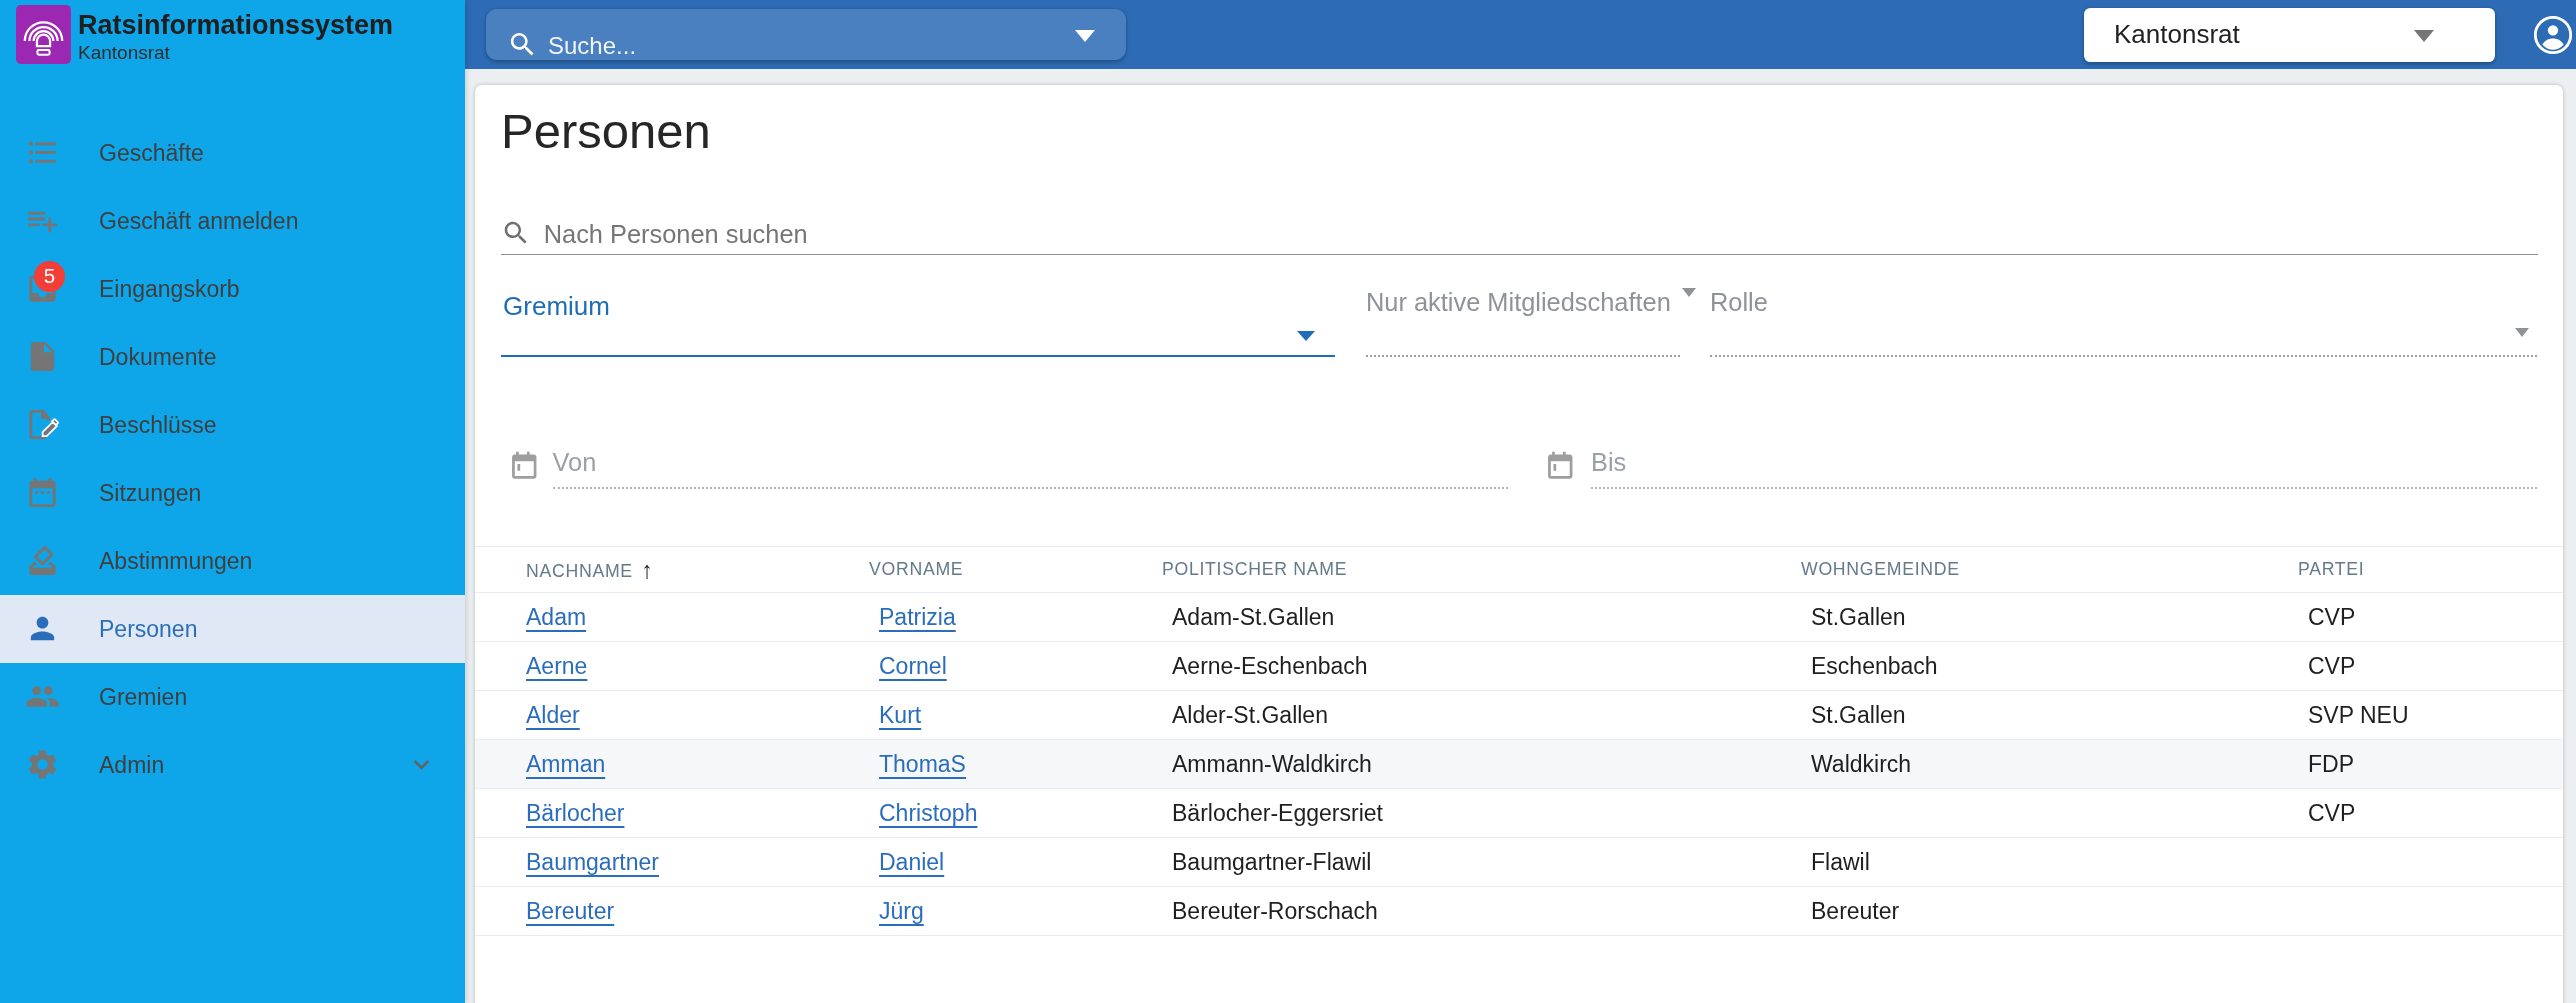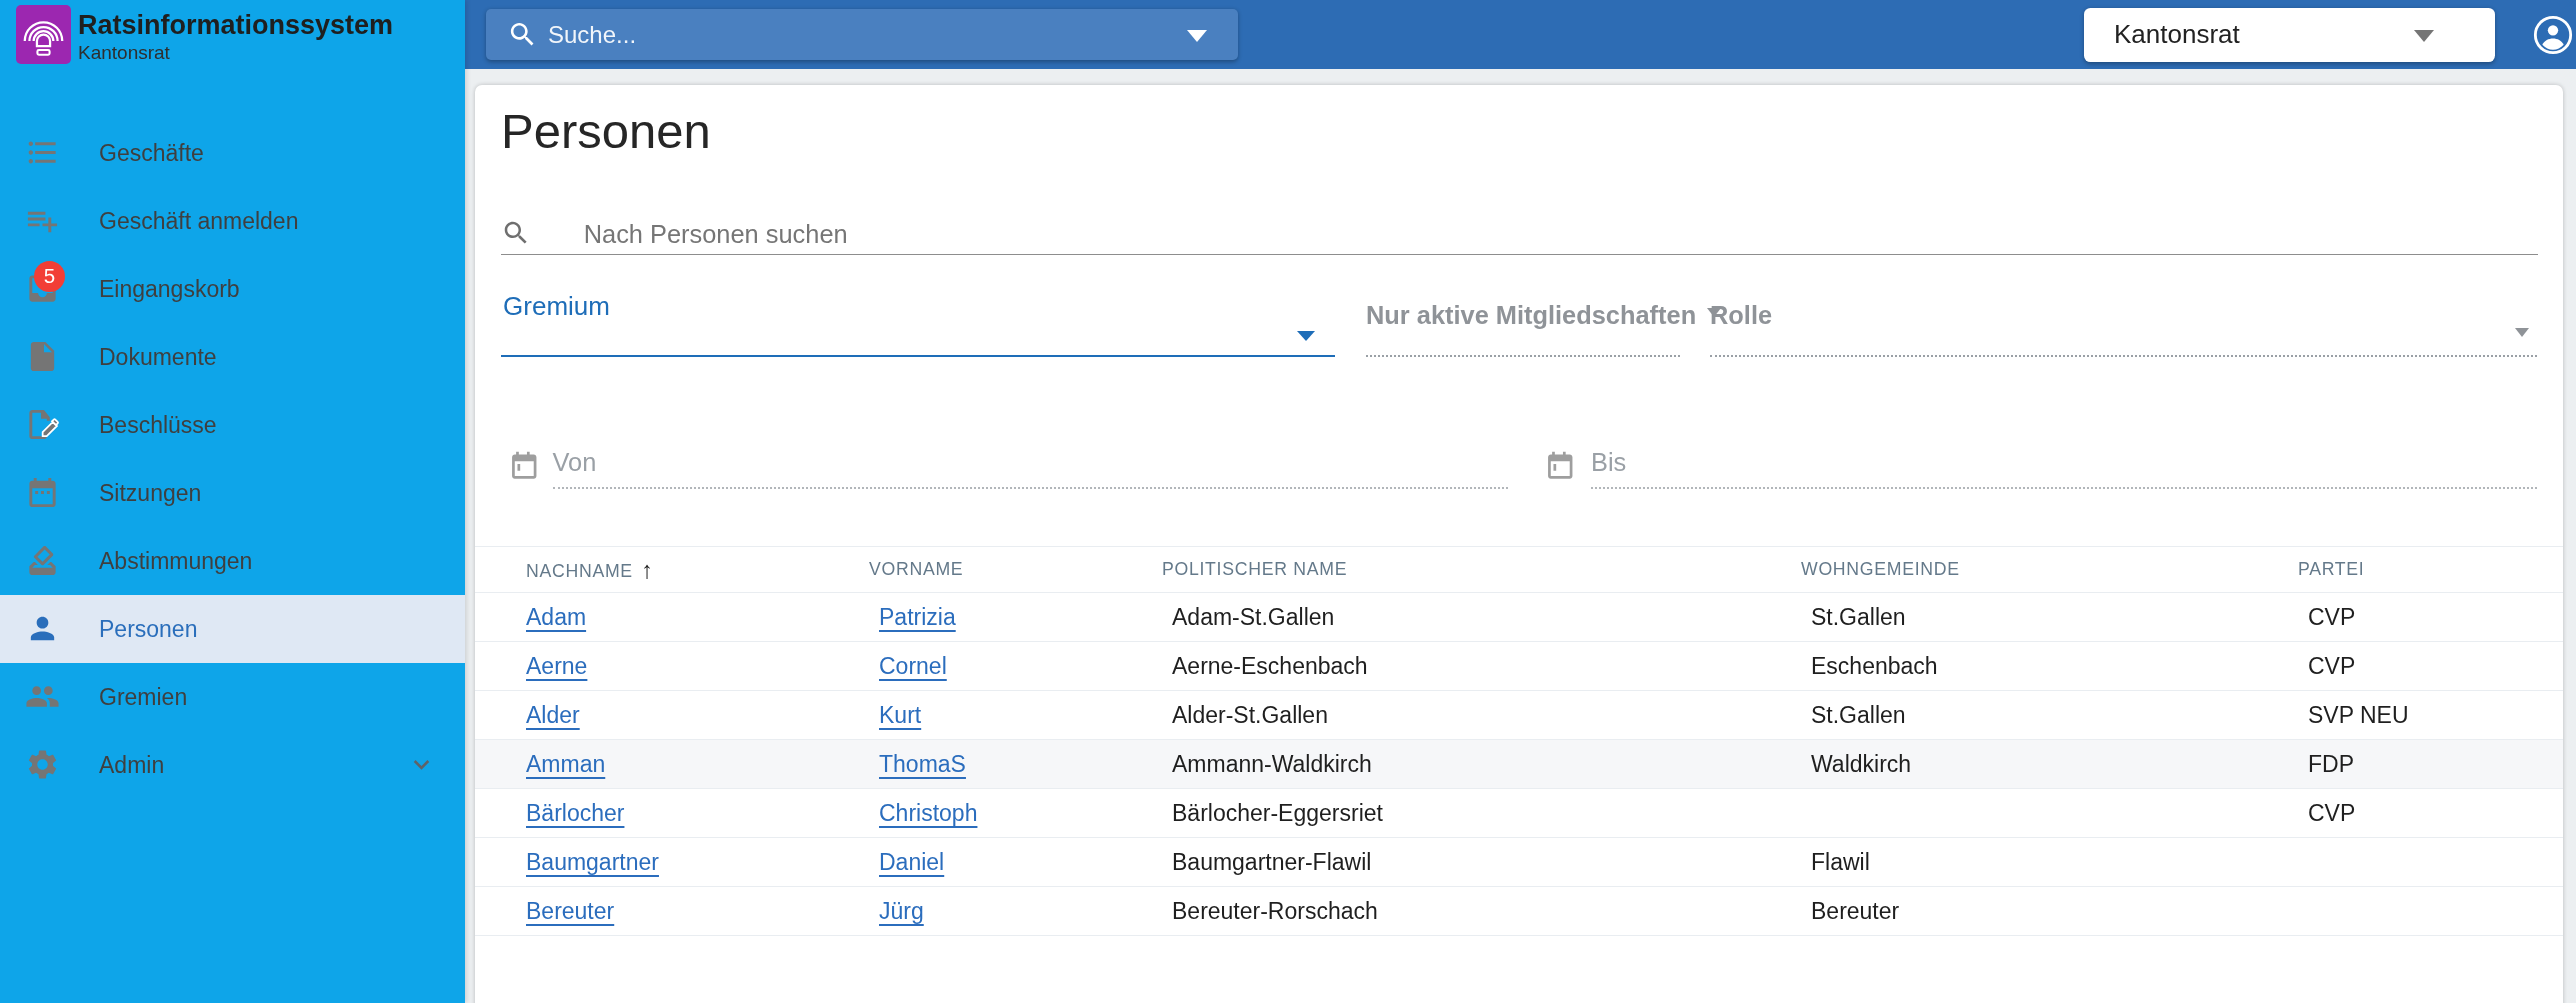--- a/index.html
+++ b/index.html
@@ -19,43 +19,43 @@
   .nav-item .lbl{margin-left:99px;font-size:23px;color:#3f3f3f;}
   .nav-item.active{background:#dfe8f4;}
   .nav-item.active .lbl{color:#2a6ebb;}
   .nav-item.active .ico svg{fill:#2a6ebb;}
   .badge{position:absolute;left:34px;top:5.7px;width:31px;height:31px;border-radius:50%;background:#f23e36;color:#fff;font-size:20.5px;display:flex;align-items:center;justify-content:center;z-index:2;}
   .nav-chevron{position:absolute;right:28px;top:18.4px;width:31px;height:31px;}
   .nav-chevron svg{width:31px;height:31px;fill:#5f6368;}
 
   
   .topbar{position:absolute;left:463px;right:0;top:0;height:69px;background:#2d6cb4;}
-  .g-search{position:absolute;left:23px;top:9.2px;width:752px;height:51px;background:#4a80c0;border-radius:5px;box-shadow:0 1.4px 4.2px rgba(0,0,0,.3);display:flex;align-items:center;}
+  .g-search{position:absolute;left:23px;top:9.2px;width:640px;height:51px;background:#4a80c0;border-radius:11px;box-shadow:0 1.4px 4.2px rgba(0,0,0,.3);display:flex;align-items:flex-end;}
   .g-search .sic{margin-left:21px;width:31px;height:31px;}
   .g-search .sic svg{width:31px;height:31px;fill:#ffffff;}
   .g-search .ph{margin-left:10px;font-size:24px;color:rgba(255,255,255,.92);}
   .tri{width:0;height:0;}
   .g-search .tri{position:absolute;right:31px;top:21px;border-left:10px solid transparent;border-right:10px solid transparent;border-top:12px solid #ffffff;}
   .ctx-select{position:absolute;right:81px;top:7.8px;width:411px;height:54px;background:#ffffff;border-radius:6.4px;box-shadow:0 1.4px 4.2px rgba(0,0,0,.3);display:flex;align-items:center;}
   .ctx-select .val{margin-left:30px;font-size:26px;color:#222;}
   .ctx-select .tri{position:absolute;right:61px;top:22.6px;border-left:10.6px solid transparent;border-right:10.6px solid transparent;border-top:12px solid #757575;}
   .avatar{position:absolute;right:2.8px;top:15px;width:40px;height:40px;}
   .avatar svg{width:40px;height:40px;}
 
   
   .card{position:absolute;left:475px;top:85px;width:2088px;height:968px;background:#ffffff;border-radius:7px;box-shadow:0 0.7px 4.2px rgba(0,0,0,.22);}
   .page-title{position:absolute;left:26px;top:18.4px;font-size:49px;color:#262626;font-weight:400;}
-  .psearch{position:absolute;left:26px;right:25.4px;top:129px;height:41px;border-bottom:1.4px solid #8d8d8d;display:flex;align-items:center;gap:40px;}
+  .psearch{position:absolute;left:26px;right:25.4px;top:129px;height:41px;border-bottom:1.4px solid #8d8d8d;display:flex;align-items:center;}
   .psearch .sic svg{width:30px;height:30px;fill:#6f6f6f;}
   .psearch .ph{margin-left:12.7px;font-size:25.4px;color:#767676;}
 
   .f-gremium{position:absolute;left:26px;top:203px;width:834px;height:69px;border-bottom:2.8px solid #1e6db8;}
   .f-gremium .flabel{position:absolute;left:2.1px;top:2.8px;font-size:26px;color:#1e6db8;}
   .f-gremium .tri{position:absolute;right:20px;bottom:14px;border-left:9.2px solid transparent;border-right:9.2px solid transparent;border-top:10.6px solid #1e6db8;}
-  .f-plain{position:absolute;top:203px;height:69px;border-bottom:2.1px dotted #9aa0a6;display:flex;align-items:center;padding-bottom:11.3px;font-weight:bold;}
+  .f-plain{position:absolute;top:203px;height:69px;border-bottom:2.1px dotted #9aa0a6;display:flex;align-items:flex-start;padding-bottom:11.3px;}
   .f-plain .ftext{font-size:25.4px;color:#8f9398;white-space:nowrap;}
   .f-plain .tri{margin-left:11.3px;margin-bottom:7px;border-left:7.8px solid transparent;border-right:7.8px solid transparent;border-top:9.2px solid #8f9398;}
   .f-active{left:891px;width:314px;}
   .f-rolle{left:1235px;width:827px;}
   .f-rolle .tri{position:absolute;right:8.5px;bottom:18.4px;margin:0;}
 
   .f-date{position:absolute;top:353px;height:51px;}
   .f-date .cal{position:absolute;left:0;bottom:5.7px;}
   .f-date .cal svg{width:32.5px;height:32.5px;fill:#9e9e9e;}
   .f-date .dfield{position:absolute;top:0;right:0;height:51px;border-bottom:2.1px dotted #b2b6ba;display:flex;align-items:center;}

